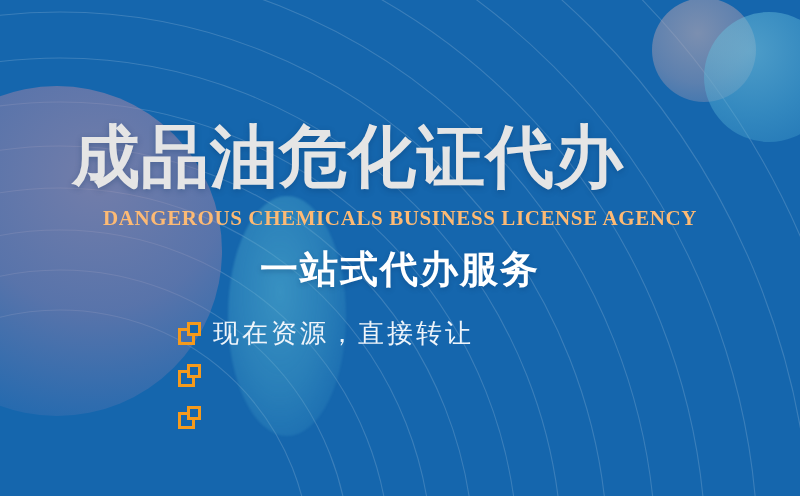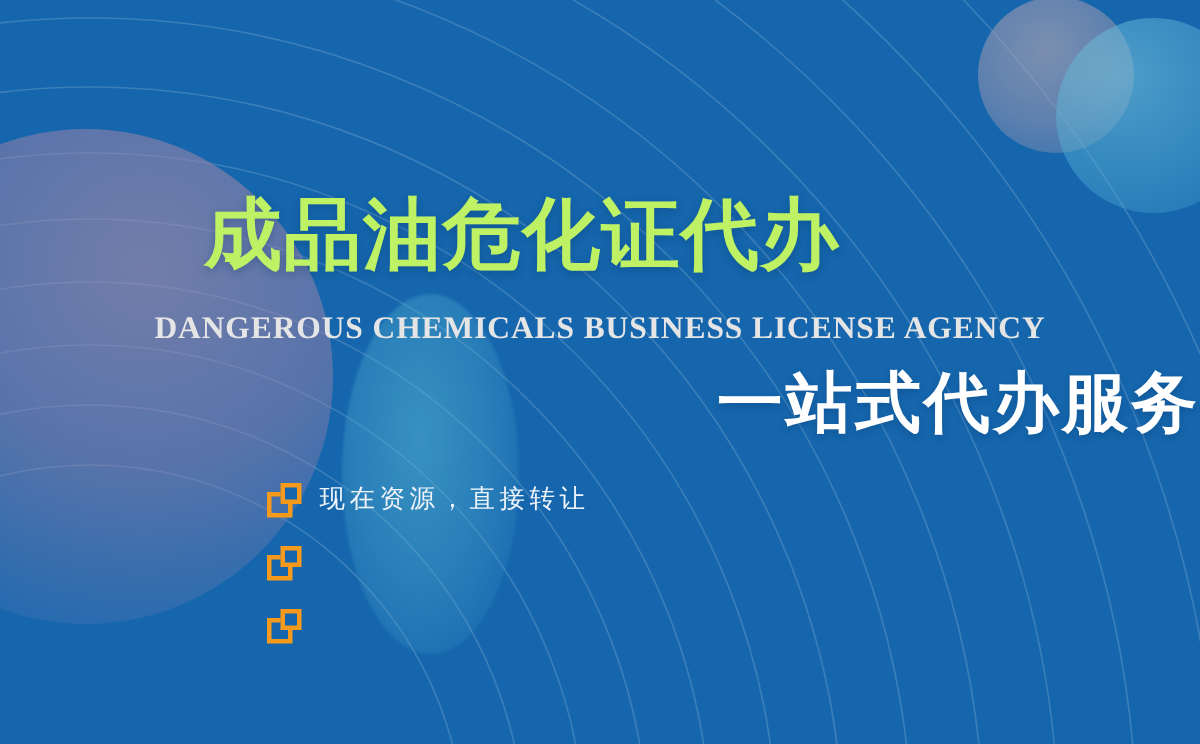--- a/index.html
+++ b/index.html
@@ -57,44 +57,44 @@
   }
 
   
   #content{position:absolute;left:0;top:0;width:800px;height:496px;}
 
   #main-title{
     position:absolute;left:0;top:116px;width:696px;
     text-align:center;
     font-family:"DejaVu Sans","Liberation Sans",sans-serif;
     font-weight:700;
-    font-size:52px;line-height:82px;
-    color:#bef264;
+    font-size:68px;line-height:82px;
+    color:#e5e5e5;
     letter-spacing:1px;
     text-shadow:0 2px 6px rgba(8,48,92,0.30);
     white-space:nowrap;
   }
 
   #english-subtitle{
     position:absolute;left:0;top:205px;width:800px;
     text-align:center;
     font-family:"Liberation Serif","DejaVu Serif",serif;
     font-weight:700;
     font-size:21px;line-height:26px;
-    color:#e5e5e5;
+    color:#fdba74;
     letter-spacing:0.6px;
     white-space:nowrap;
   }
 
   #sub-title{
     position:absolute;left:0;top:245px;width:800px;
-    text-align:right;
+    text-align:center;
     font-family:"DejaVu Sans","Liberation Sans",sans-serif;
     font-weight:700;
-    font-size:44px;line-height:48px;
+    font-size:38px;line-height:48px;
     color:#ffffff;
     letter-spacing:2px;
     text-shadow:0 2px 5px rgba(8,48,92,0.28);
     white-space:nowrap;
   }
 
   #bullets{
     position:absolute;left:178px;top:316px;width:420px;
   }
   .bullet{
@@ -109,21 +109,21 @@
     position:absolute;left:0;bottom:0;width:17px;height:17px;
     border:3px solid #F59A1C;box-sizing:border-box;
   }
   .bullet-icon .sq-small{
     position:absolute;right:0;top:0;width:14px;height:14px;
     border:3px solid #F59A1C;box-sizing:border-box;
     background:#1566AD;
   }
   .bullet-text{
     font-family:"DejaVu Sans","Liberation Sans",sans-serif;
-    font-size:17px;line-height:30px;
+    font-size:26px;line-height:30px;
     color:#eef4fa;
     letter-spacing:3px;
     white-space:nowrap;
   }
   .bullet-text .emph{font-weight:700;letter-spacing:1px;}
 </style>
 </head>
 <body>
 
 <div id="banner">

